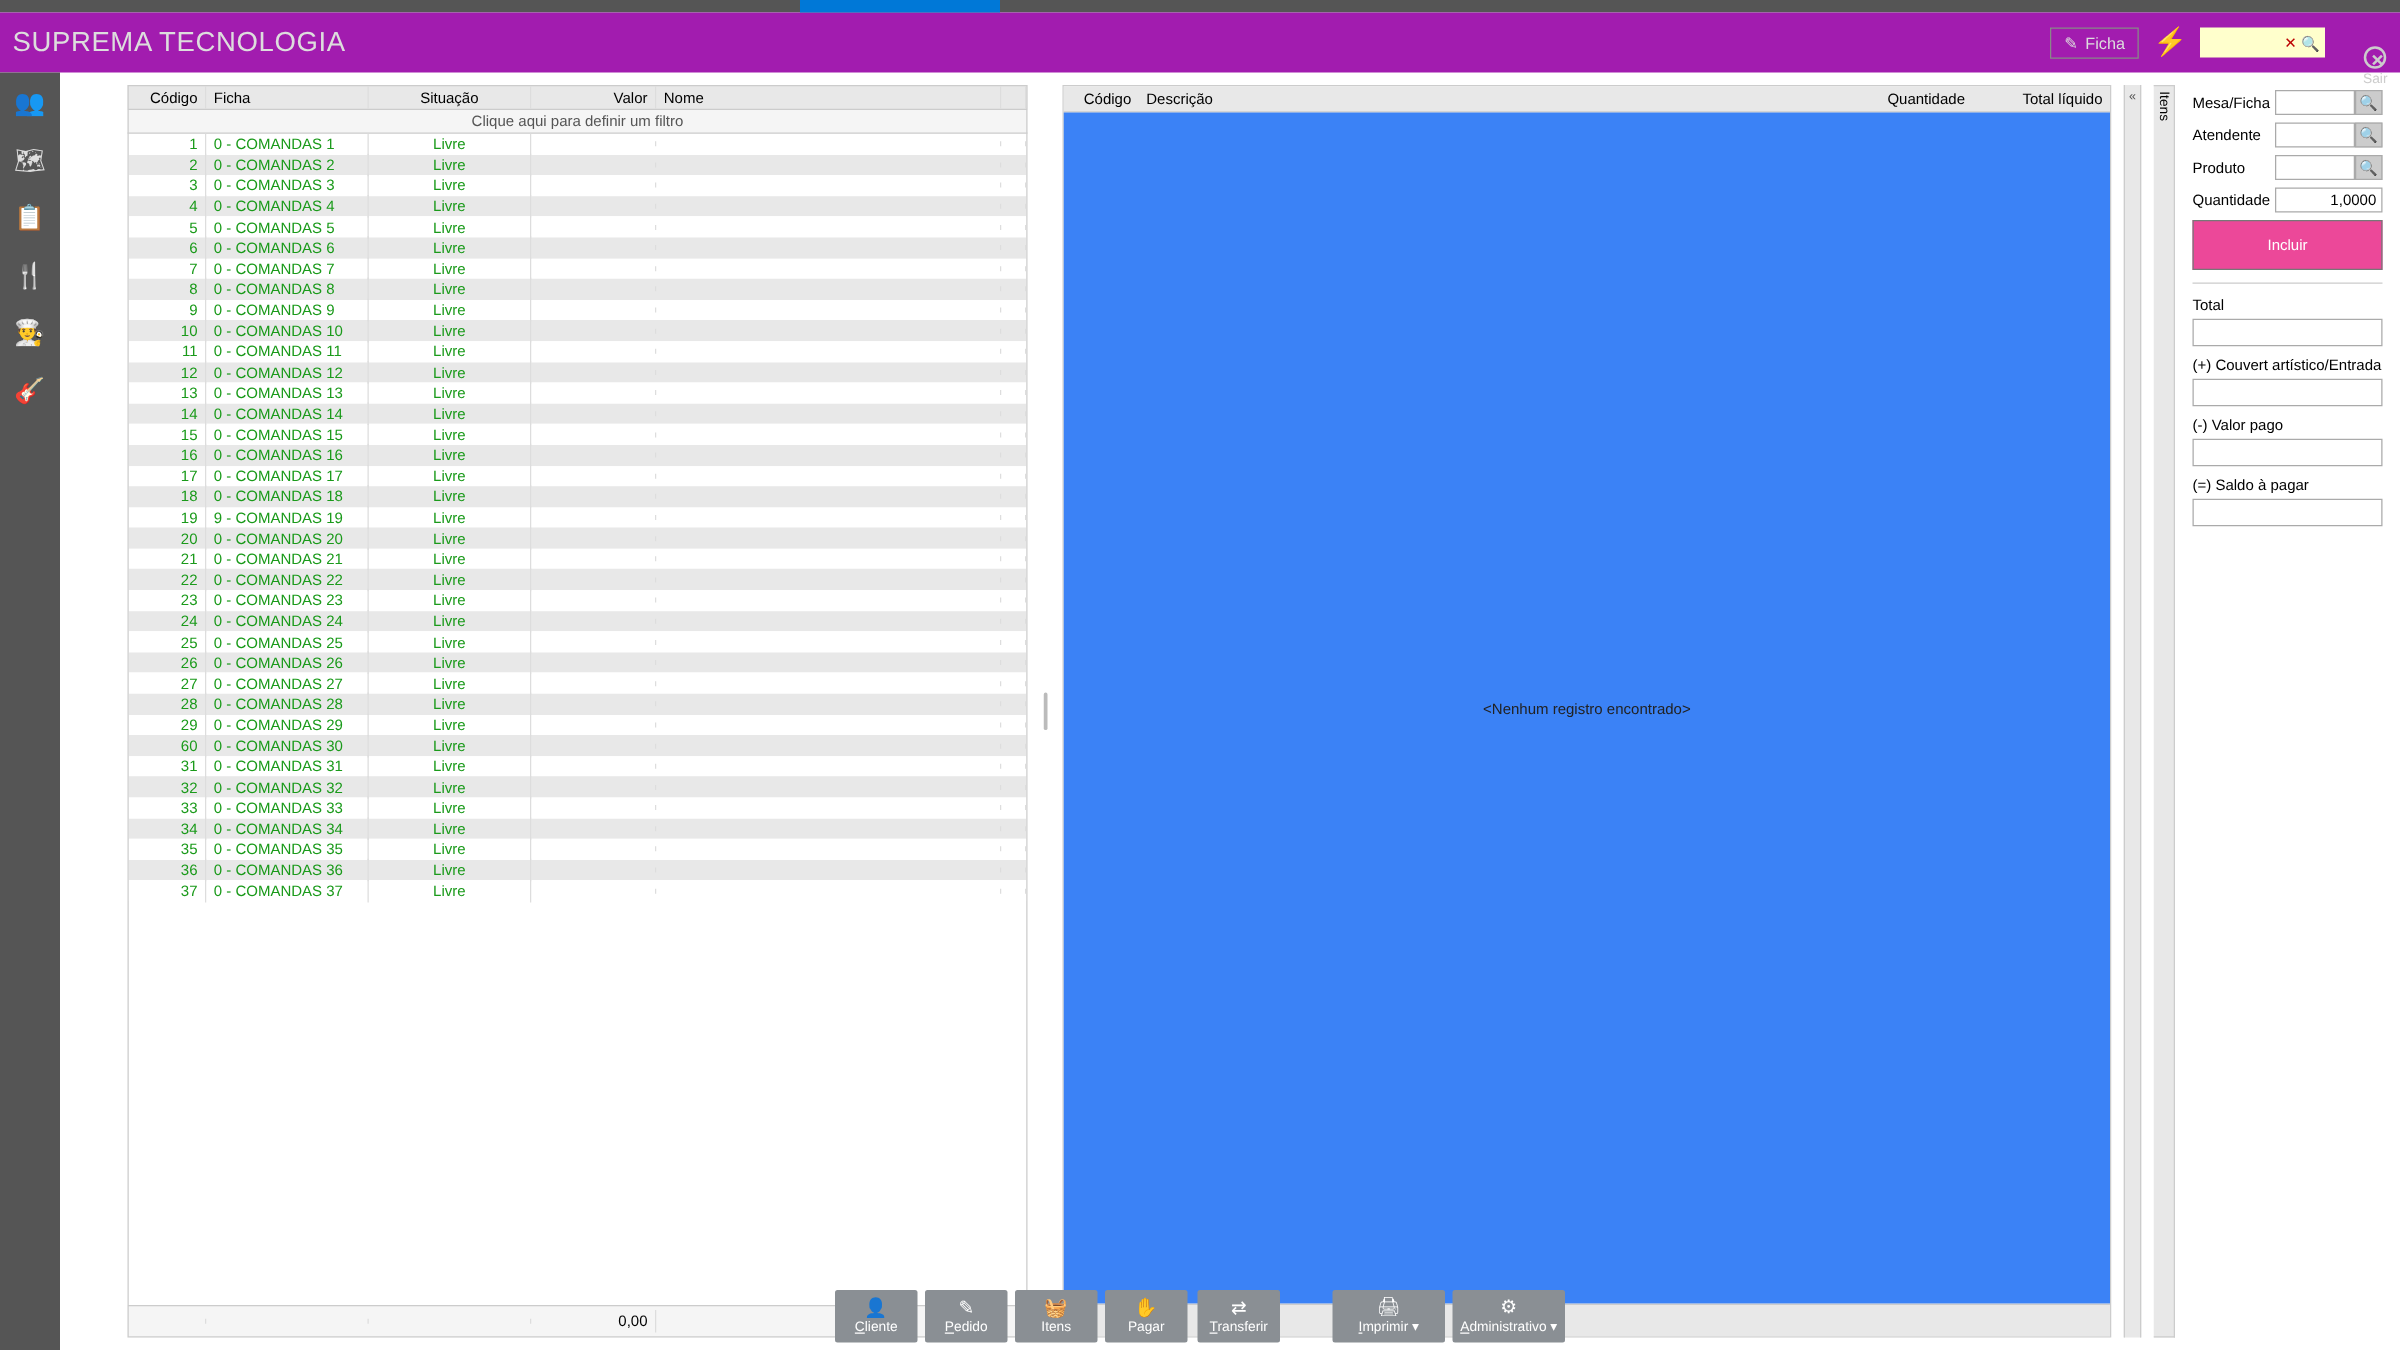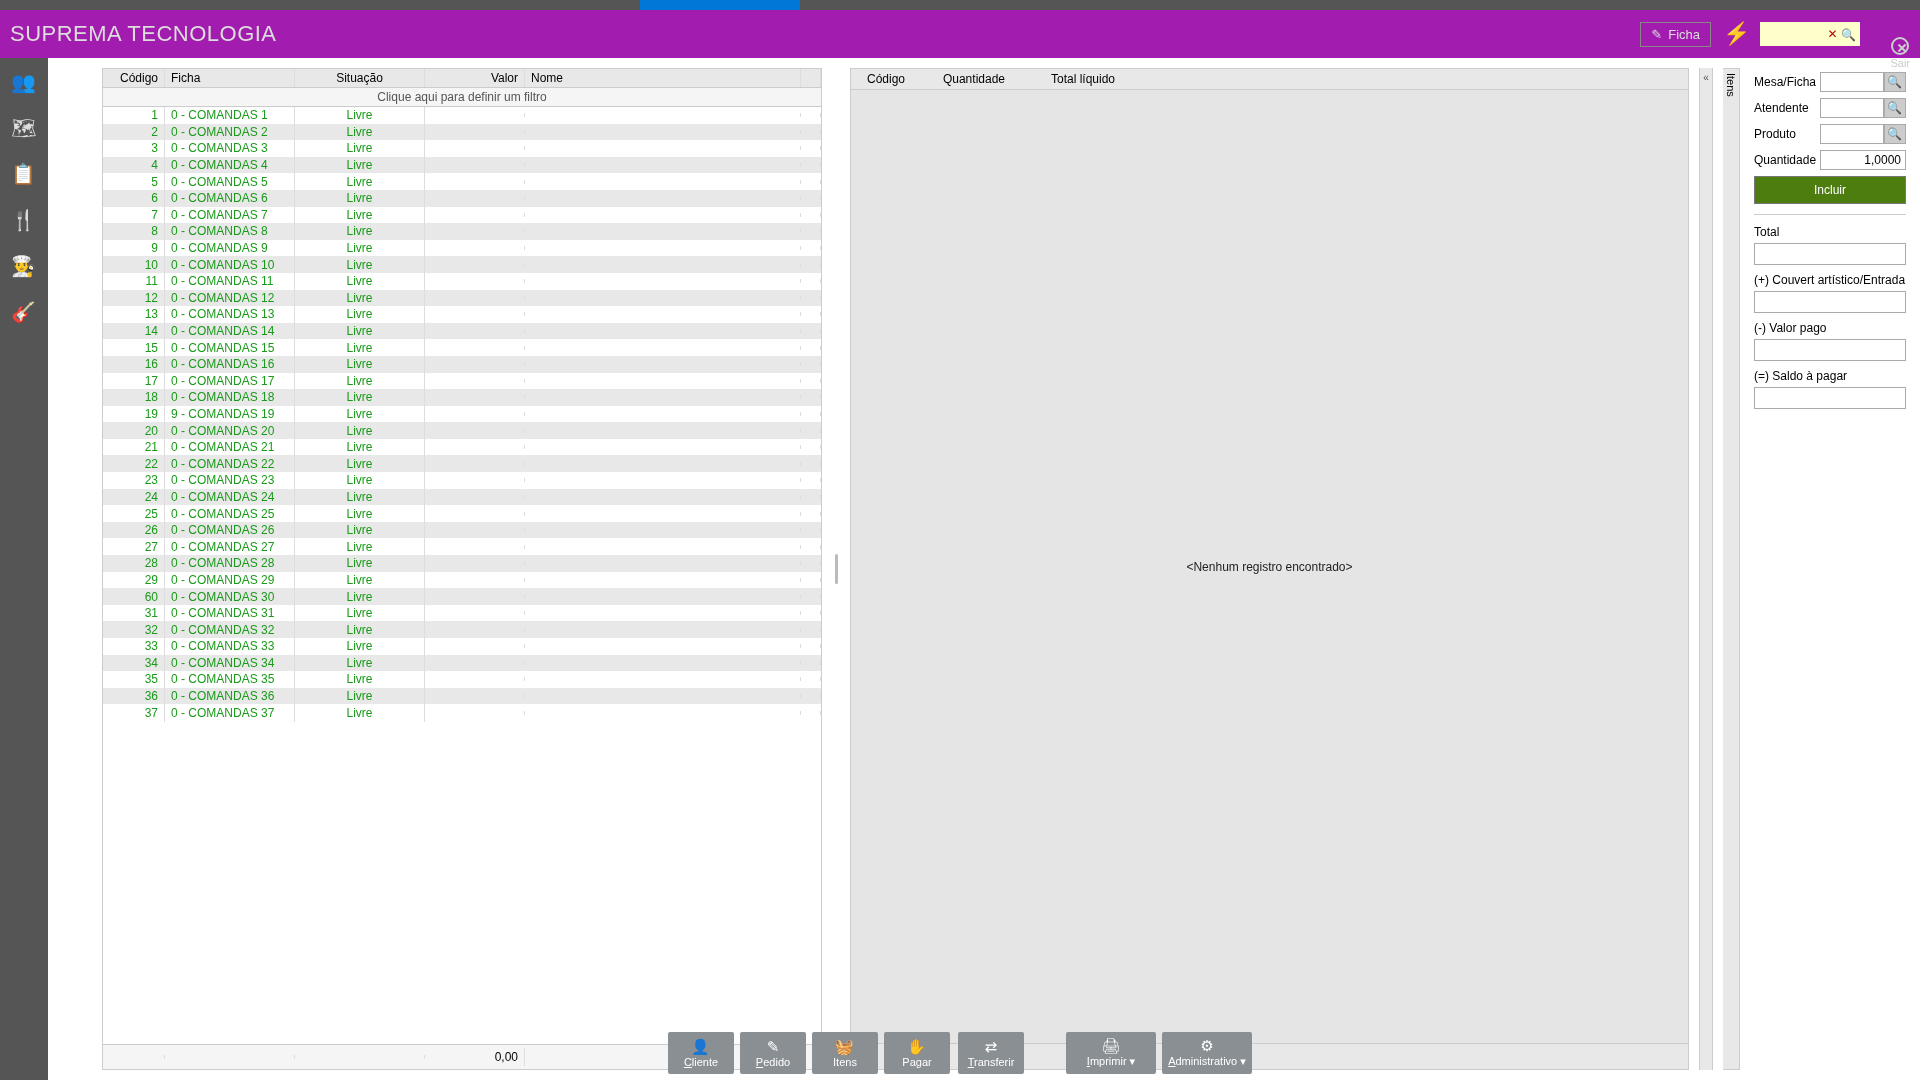--- a/index.html
+++ b/index.html
@@ -52,36 +52,36 @@
 .grid-footer { display: flex; border: 1px solid #ccc; background: #f5f5f5; font-size: 12px; height: 26px; align-items: center; }
 
 
 .mid-panel { flex: 1; display: flex; flex-direction: column; position: relative; border: 1px solid #ccc; }
 .mid-head { display: flex; background: #e8e8e8; font-size: 12px; border-bottom: 1px solid #ccc; }
 .mid-head div { padding: 3px 6px; }
 .mc-codigo { width: 60px; text-align: right; }
 .mc-desc { flex: 1; }
 .mc-qt { width: 100px; text-align: right; }
 .mc-liq { width: 110px; text-align: right; }
-.mid-body { flex: 1; background: #e5e5e5; display: flex; align-items: center; justify-content: center; font-size: 12px; color: #222; }
+.mid-body { flex: 1; background: #3b82f6; display: flex; align-items: center; justify-content: center; font-size: 12px; color: #222; }
 .mid-footer { height: 26px; background: #e8e8e8; border-top: 1px solid #ccc; }
 
 .splitter { width: 8px; display: flex; align-items: center; justify-content: center; }
 .splitter-dot { width: 3px; height: 30px; background: #bbb; border-radius: 2px; }
 .collapse-right { width: 14px; background: #e8e8e8; border-left: 1px solid #ccc; border-right: 1px solid #ccc; display: flex; align-items: flex-start; justify-content: center; padding-top: 4px; font-size: 10px; color: #555; cursor: pointer; }
 
 
 .right-panel { width: 160px; display: flex; flex-direction: column; gap: 6px; font-size: 12px; padding: 4px; }
 .form-row { display: flex; align-items: center; gap: 4px; }
 .form-row label { width: 62px; }
 .form-row .inp-wrap { flex: 1; display: flex; }
 .form-row input { flex: 1; width: 100%; height: 20px; border: 1px solid #aaa; padding: 0 4px; font-size: 12px; }
 .lookup-btn { width: 22px; height: 20px; background: #ccc; border: 1px solid #aaa; display: flex; align-items: center; justify-content: center; font-size: 11px; cursor: pointer; }
 .qty-input { text-align: right; }
-.incluir-btn { width: 100%; height: 28px; background: #4d7c0f; color: #fff; border: 1px solid #777; font-size: 12px; cursor: pointer; }
+.incluir-btn { width: 100%; height: 40px; background: #ec4899; color: #fff; border: 1px solid #777; font-size: 12px; cursor: pointer; }
 .hr { height: 1px; background: #ccc; margin: 4px 0; }
 .total-block label { display: block; margin-bottom: 4px; }
 .total-block input { width: 100%; height: 22px; border: 1px solid #aaa; margin-bottom: 8px; padding: 0 4px; }
 
 
 .bottombar { position: fixed; bottom: 6px; left: 50%; transform: translateX(-50%); display: flex; gap: 8px; }
 .bbar-group { display: flex; gap: 6px; }
 .bbar-btn { width: 66px; height: 42px; background: #8a8f94; color: #fff; border: none; display: flex; flex-direction: column; align-items: center; justify-content: center; font-size: 11px; cursor: pointer; gap: 2px; border-radius: 2px; }
 .bbar-btn.wide { width: 90px; }
 .bbar-btn .ico { font-size: 15px; line-height: 1; }
@@ -456,20 +456,21 @@
       </div>
     </div>
 
     <div class="splitter">
         <div class="splitter-dot"></div>
       </div>
 
     <div class="mid-panel">
       <div class="mid-head">
         <div class="mc-codigo">Código</div>
+        <div class="mc-desc">Descrição</div>
         <div class="mc-qt">Quantidade</div>
         <div class="mc-liq">Total líquido</div>
       </div>
       <div class="mid-body">
         <span>&lt;Nenhum registro encontrado&gt;</span>
       </div>
       <div class="mid-footer"></div>
     </div>
 
     <div class="collapse-right">

